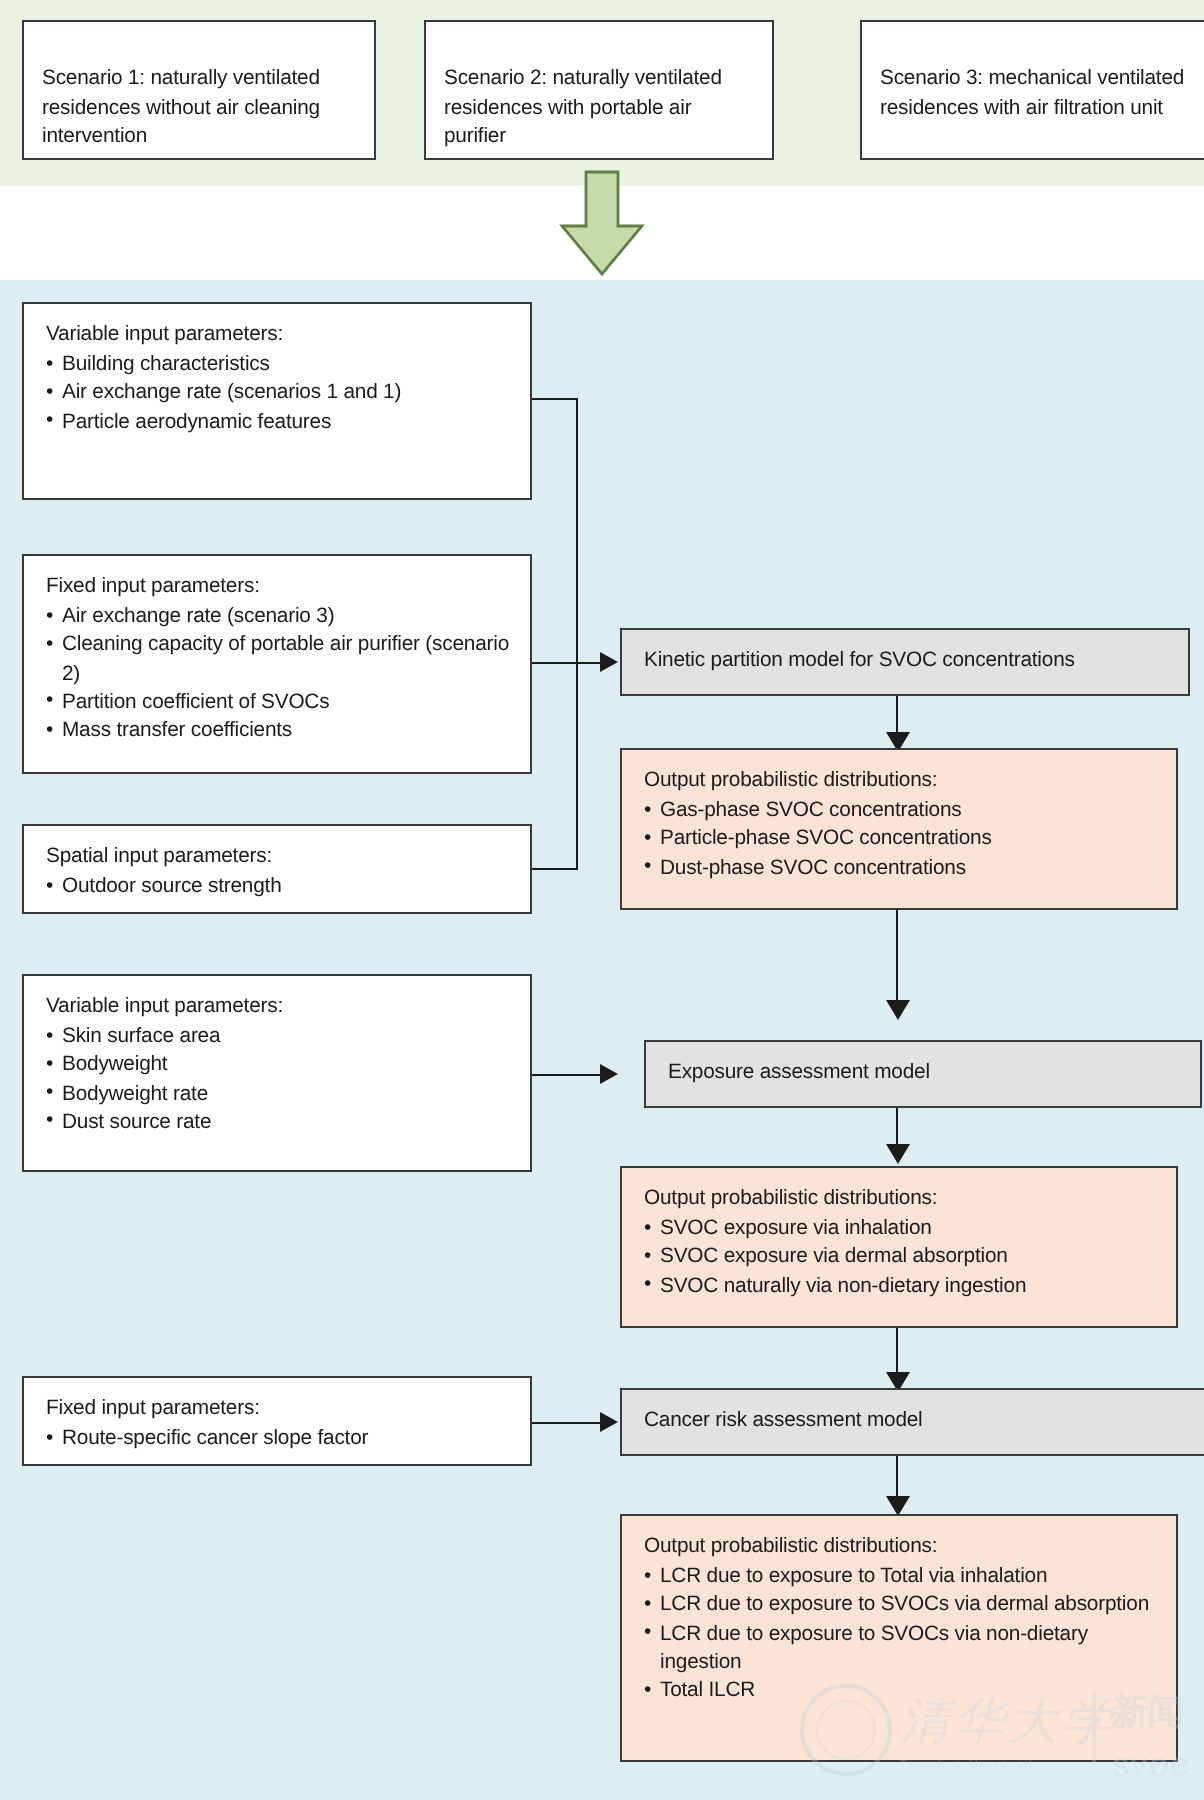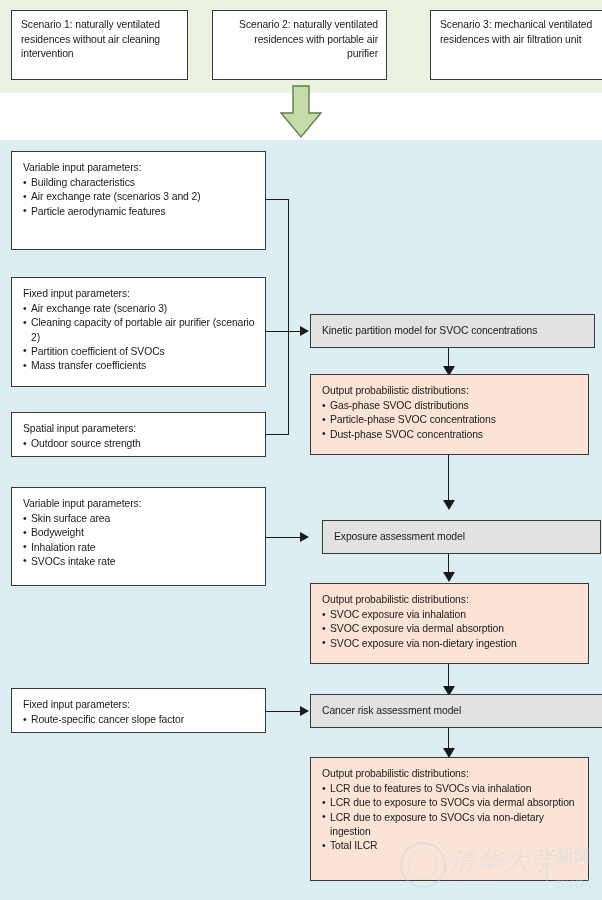--- a/index.html
+++ b/index.html
@@ -74,21 +74,21 @@
     left: 0;
     top: -0.5px;
   }
 
   
   .scenario {
     position: absolute;
     box-sizing: border-box;
     border: 1.6px solid #3a3a3a;
     background: #ffffff;
-    padding: 7px 8px 6px 9px;
+    padding: 22px 8px 6px 9px;
     font-size: 10.4px;
     line-height: 14.6px;
     color: #1b1b1b;
     top: 10px;
     height: 70px;
     letter-spacing: -0.1px;
   }
 
   
   .hline {
@@ -200,38 +200,38 @@
 
 <div id="canvas">
 
   <div class="panel-green"></div>
 
   <div class="panel-blue"></div>
 
   <div class="scenario" style="left:11px; width:177px;">
     <span>Scenario 1: naturally ventilated residences without air cleaning intervention</span>
   </div>
-  <div class="scenario" style="left:212px; width:175px;text-align:right;">
+  <div class="scenario" style="left:212px; width:175px;">
     <span>Scenario 2: naturally ventilated residences with portable air purifier</span>
   </div>
   <div class="scenario" style="left:430px; width:177px;">
     <span>Scenario 3: mechanical ventilated residences with air filtration unit</span>
   </div>
 
   <div class="big-arrow">
     <svg width="48" height="54" viewBox="0 0 48 54" xmlns="http://www.w3.org/2000/svg">
       <polygon points="16,1 32,1 32,28 44,28 24,52 4,28 16,28" fill="#c5dcaa" stroke="#5f7f47" stroke-width="1.4" stroke-linejoin="miter"></polygon>
     </svg>
   </div>
 
   <div class="box" style="left:11px; top:151px; width:255px; height:99px;">
     <span class="hdr">Variable input parameters:</span>
     <ul>
       <li>Building characteristics</li>
-      <li>Air exchange rate (scenarios 3 and 2)</li>
+      <li>Air exchange rate (scenarios 1 and 1)</li>
       <li>Particle aerodynamic features</li>
     </ul>
   </div>
 
   <div class="box" style="left:11px; top:277px; width:255px; height:110px;">
     <span class="hdr">Fixed input parameters:</span>
     <ul>
       <li>Air exchange rate (scenario 3)</li>
       <li>Cleaning capacity of portable air purifier (scenario 2)</li>
       <li>Partition coefficient of SVOCs</li>
@@ -244,22 +244,22 @@
     <ul>
       <li>Outdoor source strength</li>
     </ul>
   </div>
 
   <div class="box" style="left:11px; top:487px; width:255px; height:99px;">
     <span class="hdr">Variable input parameters:</span>
     <ul>
       <li>Skin surface area</li>
       <li>Bodyweight</li>
-      <li>Inhalation rate</li>
-      <li>SVOCs intake rate</li>
+      <li>Bodyweight rate</li>
+      <li>Dust source rate</li>
     </ul>
   </div>
 
   <div class="box" style="left:11px; top:688px; width:255px; height:45px;">
     <span class="hdr">Fixed input parameters:</span>
     <ul>
       <li>Route-specific cancer slope factor</li>
     </ul>
   </div>
 
@@ -275,21 +275,21 @@
   <div class="box gray" style="left:310px; top:314px; width:285px; height:34px;">
     <span>Kinetic partition model for SVOC concentrations</span>
   </div>
 
   <div class="vline" style="left:448px; top:348px; height:22px;"></div>
   <div class="arrow-down" style="left:443px; top:366px;"></div>
 
   <div class="box peach" style="left:310px; top:374px; width:279px; height:81px;">
     <span class="hdr">Output probabilistic distributions:</span>
     <ul>
-      <li>Gas-phase SVOC distributions</li>
+      <li>Gas-phase SVOC concentrations</li>
       <li>Particle-phase SVOC concentrations</li>
       <li>Dust-phase SVOC concentrations</li>
     </ul>
   </div>
 
   <div class="vline" style="left:448px; top:455px; height:48px;"></div>
   <div class="arrow-down" style="left:443px; top:500px;"></div>
 
   <div class="hline" style="left:266px; top:537px; width:36px;"></div>
   <div class="arrow-right" style="left:300px; top:532px;"></div>
@@ -299,41 +299,41 @@
   </div>
 
   <div class="vline" style="left:448px; top:554px; height:22px;"></div>
   <div class="arrow-down" style="left:443px; top:572px;"></div>
 
   <div class="box peach" style="left:310px; top:583px; width:279px; height:81px;">
     <span class="hdr">Output probabilistic distributions:</span>
     <ul>
       <li>SVOC exposure via inhalation</li>
       <li>SVOC exposure via dermal absorption</li>
-      <li>SVOC exposure via non-dietary ingestion</li>
+      <li>SVOC naturally via non-dietary ingestion</li>
     </ul>
   </div>
 
   <div class="vline" style="left:448px; top:664px; height:25px;"></div>
   <div class="arrow-down" style="left:443px; top:686px;"></div>
 
   <div class="hline" style="left:266px; top:711px; width:36px;"></div>
   <div class="arrow-right" style="left:300px; top:706px;"></div>
 
   <div class="box gray" style="left:310px; top:694px; width:321px; height:34px;">
     <span>Cancer risk assessment model</span>
   </div>
 
   <div class="vline" style="left:448px; top:728px; height:24px;"></div>
   <div class="arrow-down" style="left:443px; top:748px;"></div>
 
   <div class="box peach" style="left:310px; top:757px; width:279px; height:124px;">
     <span class="hdr">Output probabilistic distributions:</span>
     <ul>
-      <li>LCR due to features to SVOCs via inhalation</li>
+      <li>LCR due to exposure to Total via inhalation</li>
       <li>LCR due to exposure to SVOCs via dermal absorption</li>
       <li>LCR due to exposure to SVOCs via non-dietary ingestion</li>
       <li>Total ILCR</li>
     </ul>
   </div>
 
   <div class="watermark">
     <div class="wm-seal"></div>
     <div class="wm-cn">清华大学</div>
     <div class="wm-sub">Tsinghua University</div>

